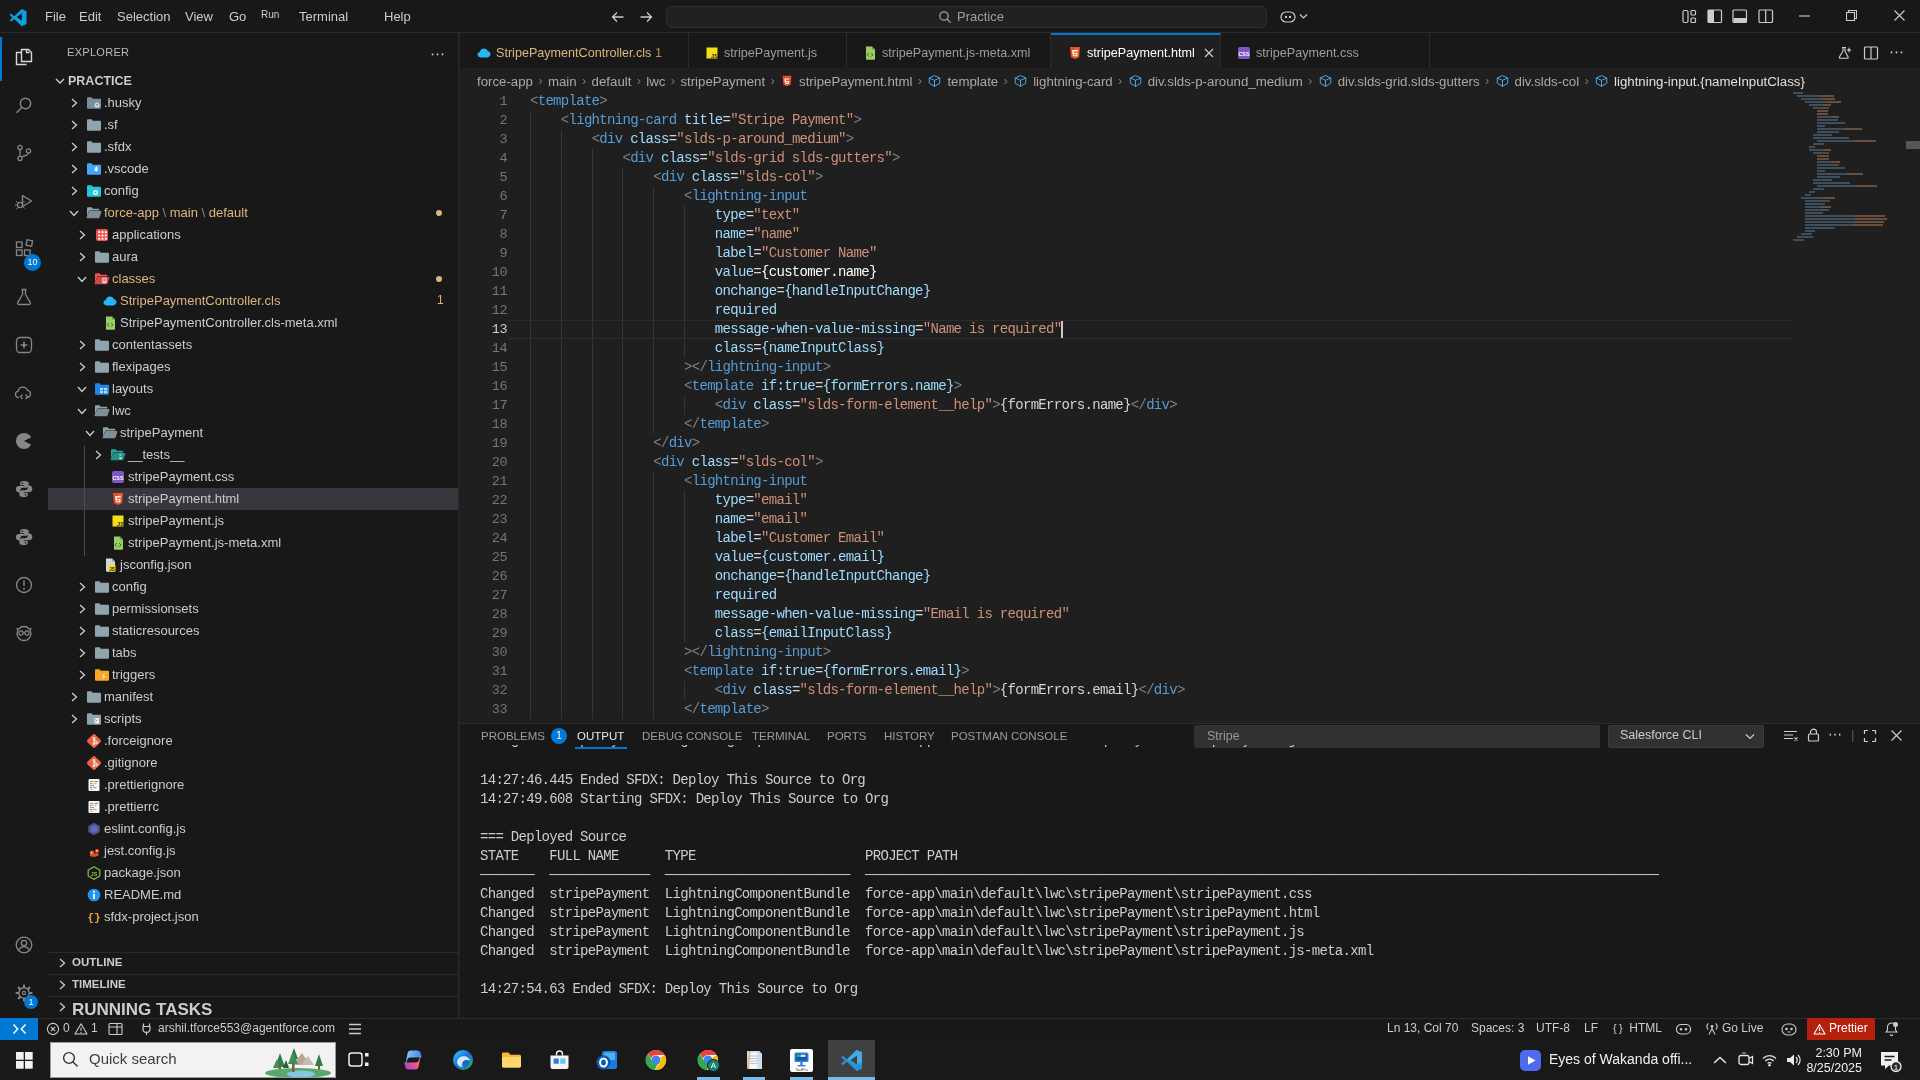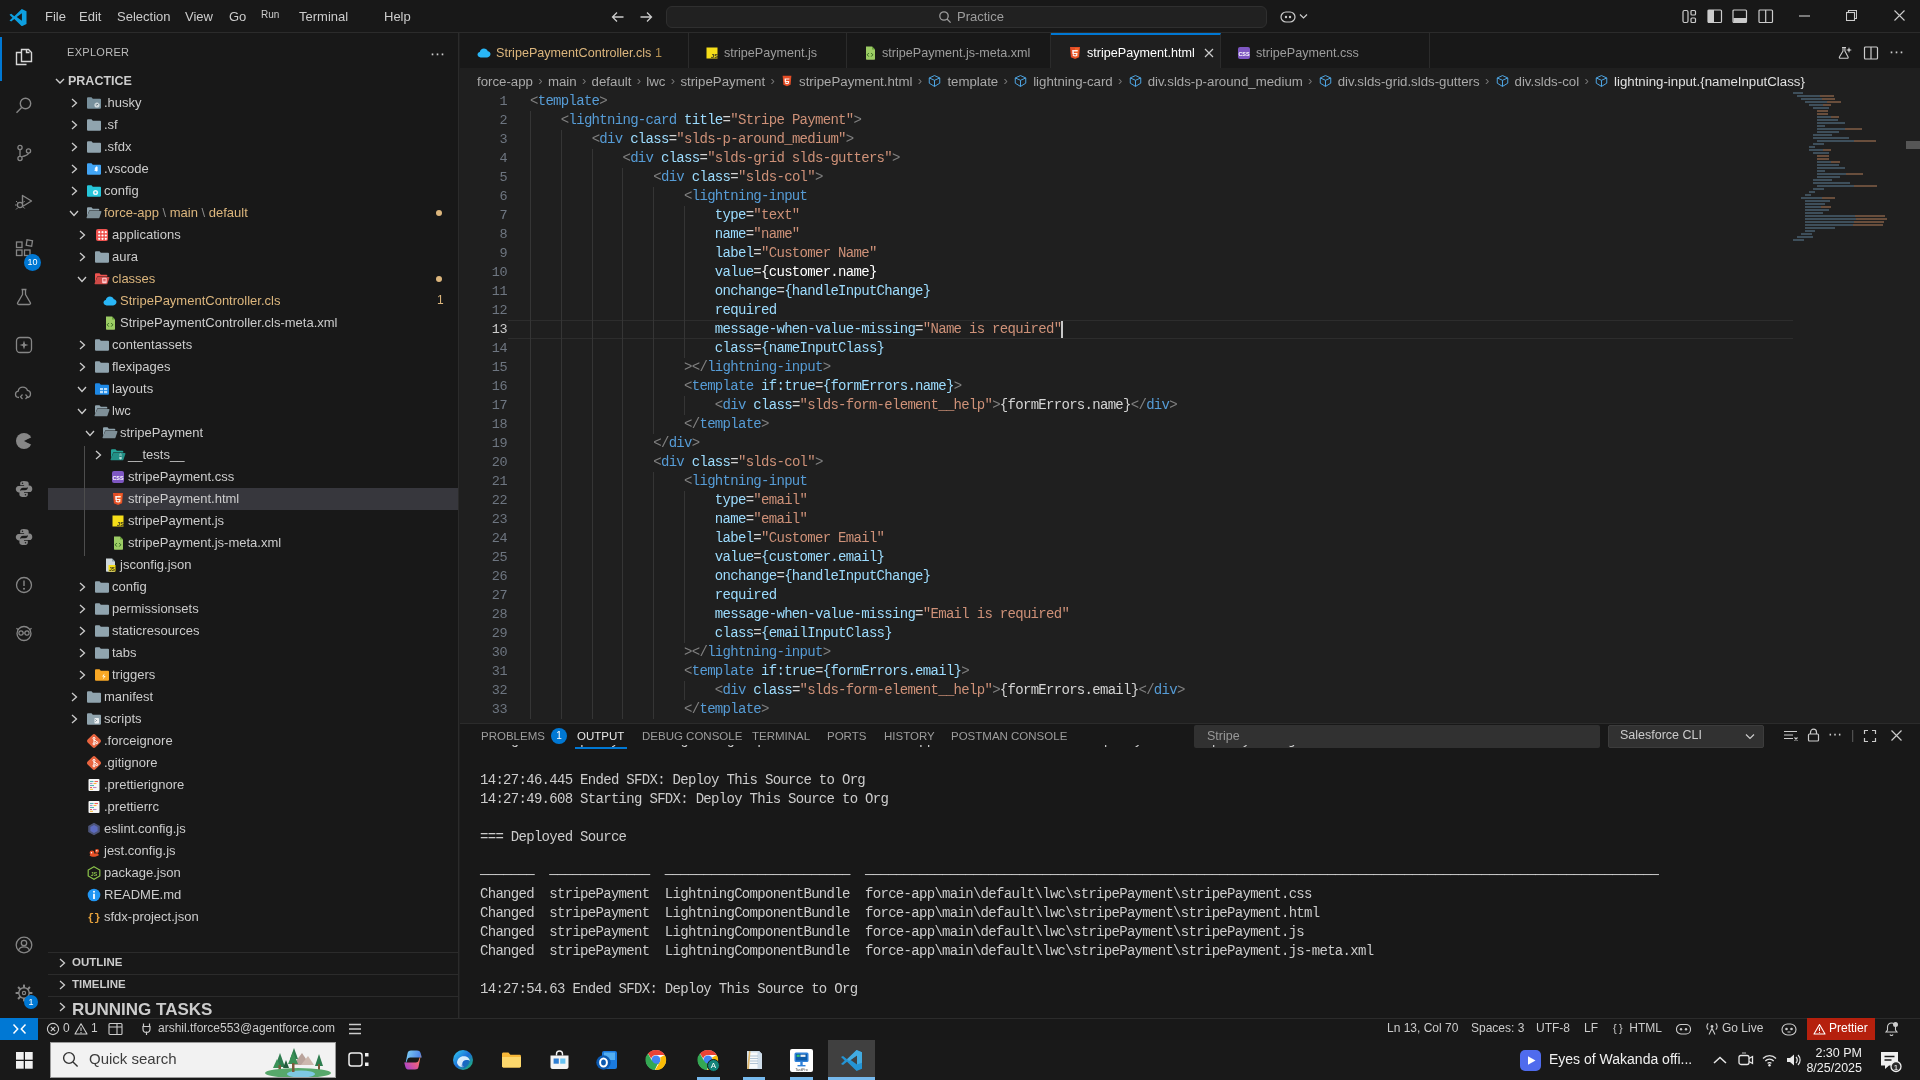--- a/index.html
+++ b/index.html
@@ -716,20 +716,21 @@
     <path stroke="#cccccc" stroke-width="1.2" fill="none" d="M5 1.5H1.5V5M9 1.5h3.5V5M5 12.5H1.5V9M9 12.5h3.5V9"></path>
   </svg>
 <svg style="position:absolute;left:1890px;top:729px" width="13" height="13" viewBox="0 0 13 13">
     <path stroke="#cccccc" stroke-width="1.2" d="m1.5 1.5 10 10M11.5 1.5l-10 10"></path>
   </svg>
 <div style="position:absolute;left:460px;top:745px;width:1440px;height:273px;overflow:hidden">
 <div style="position:absolute;left:20px;top:-14.5px;height:19px;line-height:19px;color:#cccccc;font-size:14px;font-family:&quot;Liberation Mono&quot;,monospace;letter-spacing:-0.7px;white-space:pre">Changed  stripePayment  LightningComponentBundle  force-app\main\default\lwc\stripePayment\stripePayment.js-meta.xml</div>
 <div style="position:absolute;left:20px;top:25.5px;height:19px;line-height:19px;color:#cccccc;font-size:14px;font-family:&quot;Liberation Mono&quot;,monospace;letter-spacing:-0.7px;white-space:pre">14:27:46.445 Ended SFDX: Deploy This Source to Org</div>
 <div style="position:absolute;left:20px;top:44.5px;height:19px;line-height:19px;color:#cccccc;font-size:14px;font-family:&quot;Liberation Mono&quot;,monospace;letter-spacing:-0.7px;white-space:pre">14:27:49.608 Starting SFDX: Deploy This Source to Org</div>
 <div style="position:absolute;left:20px;top:82.8px;height:19px;line-height:19px;color:#cccccc;font-size:14px;font-family:&quot;Liberation Mono&quot;,monospace;letter-spacing:-0.7px;white-space:pre">=== Deployed Source</div>
+<div style="position:absolute;left:20px;top:102.0px;height:19px;line-height:19px;color:#cccccc;font-size:14px;font-family:&quot;Liberation Mono&quot;,monospace;letter-spacing:-0.7px;white-space:pre">STATE    FULL NAME      TYPE                      PROJECT PATH</div>
 <div style="position:absolute;left:20px;top:121.1px;height:19px;line-height:19px;color:#cccccc;font-size:14px;font-family:&quot;Liberation Mono&quot;,monospace;letter-spacing:-0.7px;white-space:pre">───────  ─────────────  ────────────────────────  ───────────────────────────────────────────────────────────────────────────────────────────────────────</div>
 <div style="position:absolute;left:20px;top:139.9px;height:19px;line-height:19px;color:#cccccc;font-size:14px;font-family:&quot;Liberation Mono&quot;,monospace;letter-spacing:-0.7px;white-space:pre">Changed  stripePayment  LightningComponentBundle  force-app\main\default\lwc\stripePayment\stripePayment.css</div>
 <div style="position:absolute;left:20px;top:159.0px;height:19px;line-height:19px;color:#cccccc;font-size:14px;font-family:&quot;Liberation Mono&quot;,monospace;letter-spacing:-0.7px;white-space:pre">Changed  stripePayment  LightningComponentBundle  force-app\main\default\lwc\stripePayment\stripePayment.html</div>
 <div style="position:absolute;left:20px;top:177.8px;height:19px;line-height:19px;color:#cccccc;font-size:14px;font-family:&quot;Liberation Mono&quot;,monospace;letter-spacing:-0.7px;white-space:pre">Changed  stripePayment  LightningComponentBundle  force-app\main\default\lwc\stripePayment\stripePayment.js</div>
 <div style="position:absolute;left:20px;top:196.9px;height:19px;line-height:19px;color:#cccccc;font-size:14px;font-family:&quot;Liberation Mono&quot;,monospace;letter-spacing:-0.7px;white-space:pre">Changed  stripePayment  LightningComponentBundle  force-app\main\default\lwc\stripePayment\stripePayment.js-meta.xml</div>
 <div style="position:absolute;left:20px;top:234.8px;height:19px;line-height:19px;color:#cccccc;font-size:14px;font-family:&quot;Liberation Mono&quot;,monospace;letter-spacing:-0.7px;white-space:pre">14:27:54.63 Ended SFDX: Deploy This Source to Org</div>
 </div>
 <div style="left:0;top:1018px;width:1920px;height:22px;background:#181818;border-top:1px solid #2b2b2b"></div>
 <div style="left:0;top:1018px;width:38px;height:22px;background:#0078d4"></div>
 <svg style="position:absolute;left:12px;top:1023px" width="15" height="12" viewBox="0 0 15 12">

